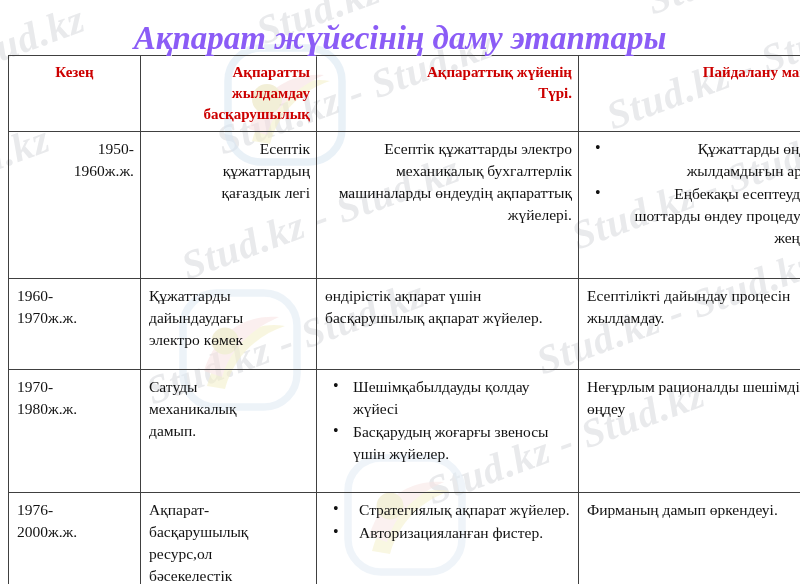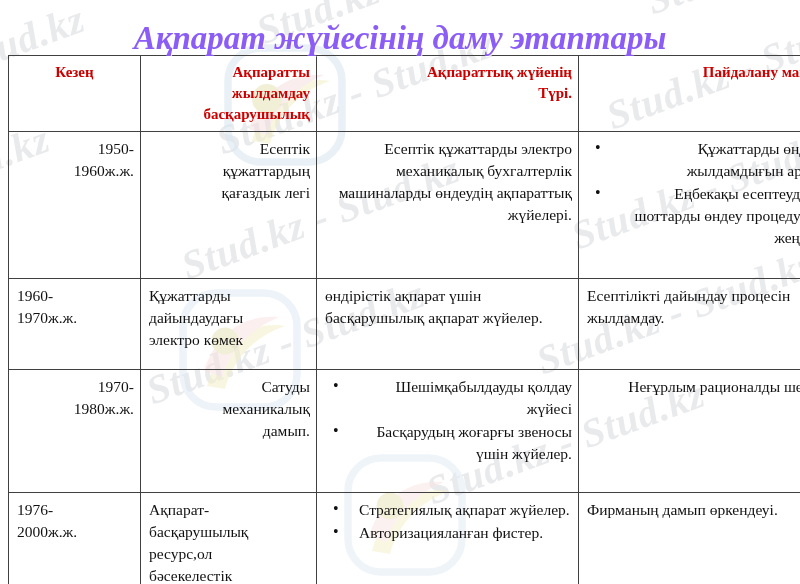--- a/index.html
+++ b/index.html
@@ -99,21 +99,21 @@
   .col-type     { width: 247px; }
   .col-purpose  { width: 254px; }
 
   tbody td.cell-period   { padding-left: 9px; }
   tbody td.cell-concept  { padding-left: 11px; }
   tbody td.cell-type     { padding-left: 14px; }
   tbody td.cell-purpose  { padding-left: 12px; }
 
   tr.row-1 td { height: 134px; text-align: right; }
   tr.row-2 td { height:  78px; }
-  tr.row-3 td { height: 110px; text-align: right; }
+  tr.row-3 td { height: 110px; }
   tr.row-4 td { height: 112px; }
 
   .cell-para { margin: 0; }
 
   ul.cell-bullets {
     margin: 0;
     padding: 0;
     list-style: none;
   }
   ul.cell-bullets > li {

